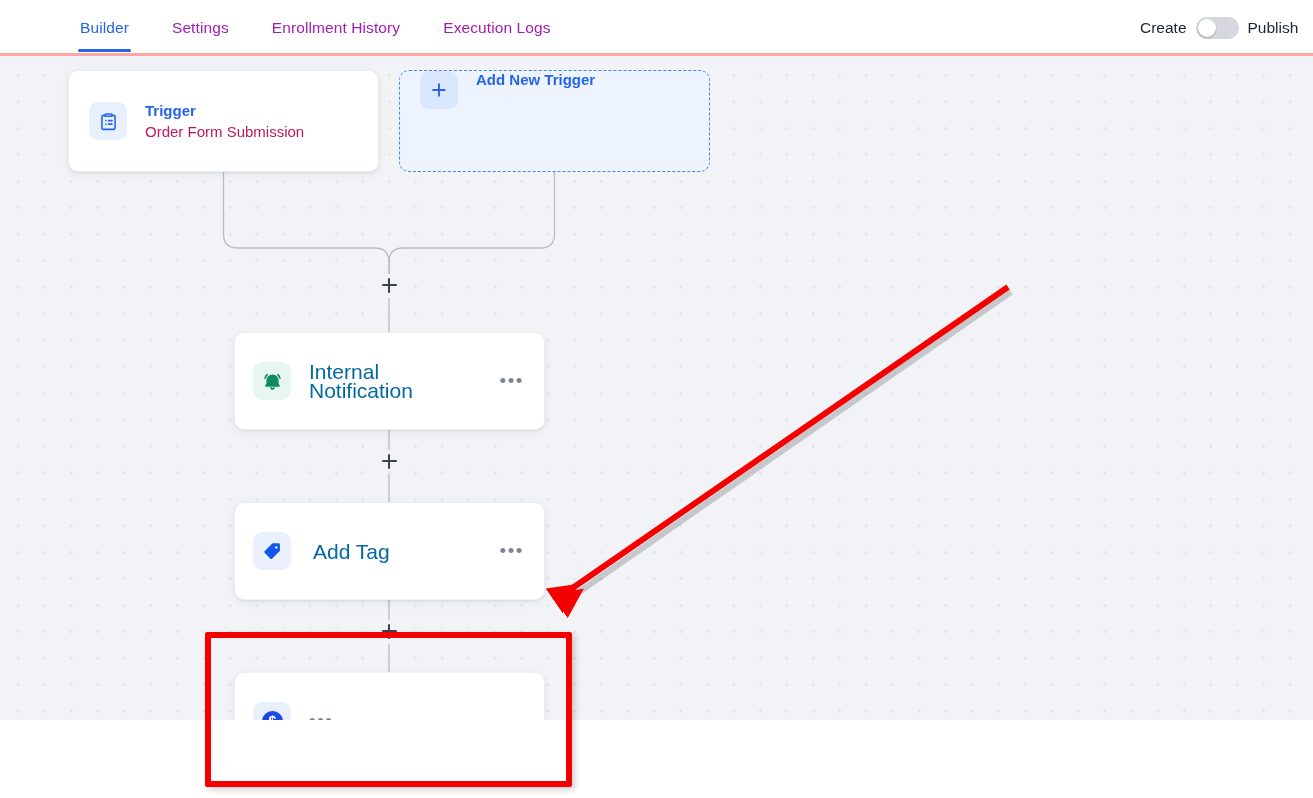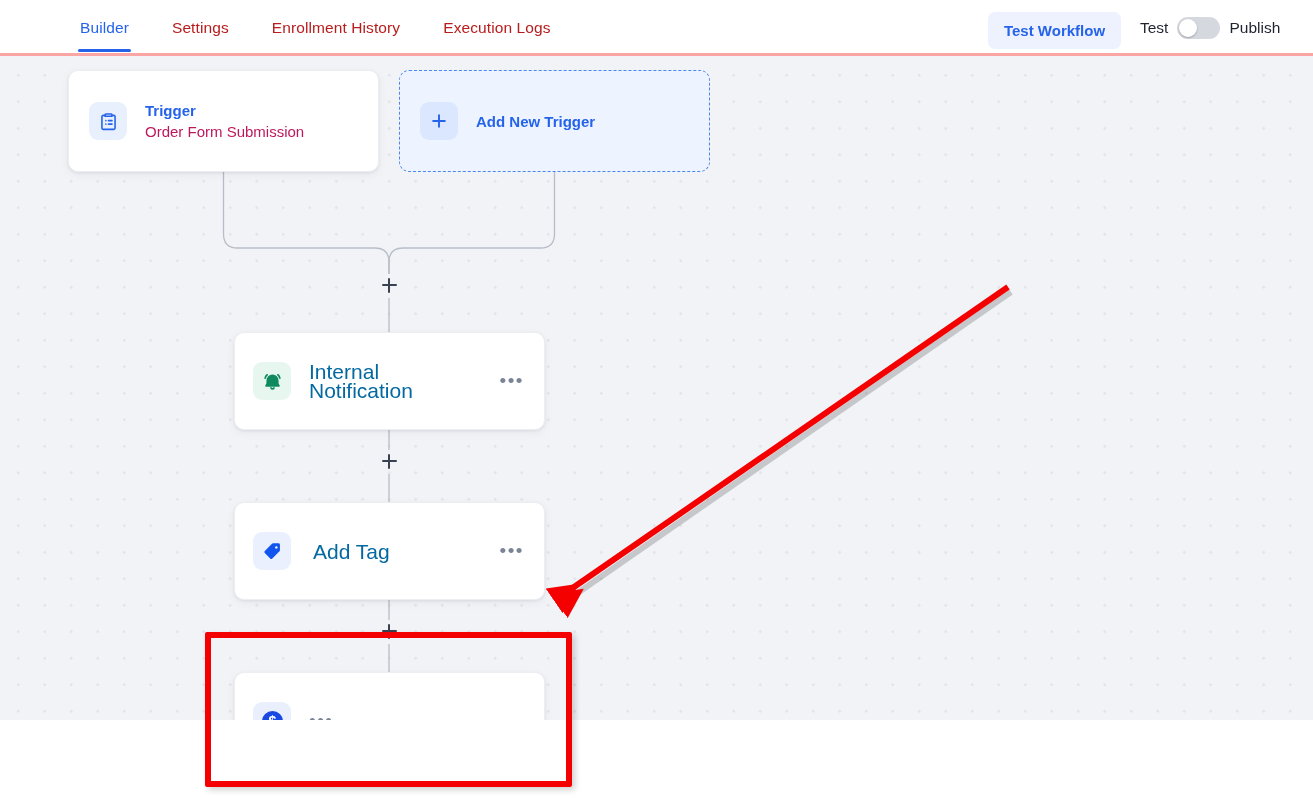--- a/index.html
+++ b/index.html
@@ -28,21 +28,21 @@
     height: 56px;
     display: flex; align-items: flex-start;
   }
   .tab {
     position: relative;
     height: 56px;
     display: flex; align-items: center;
     padding: 0 0 0 0;
     margin-right: 43px;
     font-size: 15.5px;
-    color: #b91c1c;
+    color: #a21caf;
     cursor: pointer;
     letter-spacing: 0.1px;
   }
   .tab.active { color: #2563eb; }
   .tab.active:after {
     content: "";
     position: absolute;
     left: -2px; right: -2px; bottom: 4px;
     height: 3px;
     background: #2563eb;
@@ -161,21 +161,21 @@
 
   
   #add-trigger-node {
     position: absolute;
     left: 399px; top: 14px;
     width: 311px; height: 102px;
     border: 1.6px dashed #4b86f0;
     border-radius: 10px;
     background: #eef4ff;
     box-sizing: border-box;
-    display: flex; align-items: center;
+    display: flex; align-items: flex-start;
     padding: 0 20px;
     gap: 18px;
     cursor: pointer;
   }
   #add-trigger-node .ic {
     width: 38px; height: 38px; border-radius: 9px;
     background: #dbe7fe;
     display: flex; align-items: center; justify-content: center;
     flex: none;
   }
@@ -240,26 +240,23 @@
         <span>Settings</span>
       </div>
       <div class="tab">
         <span>Enrollment History</span>
       </div>
       <div class="tab">
         <span>Execution Logs</span>
       </div>
     </div>
 
-    <div class="test-workflow">
-      <span>Test Workflow</span>
-    </div>
 
     <div class="publish-group">
-      <span class="pg-label">Test</span>
+      <span class="pg-label">Create</span>
       <div class="toggle">
         <div class="knob"></div>
       </div>
       <span class="pg-label">Publish</span>
     </div>
   </div>
 
   <div class="canvas">
 
     <svg class="wires" viewBox="0 0 1313 742" width="1313" height="742">

